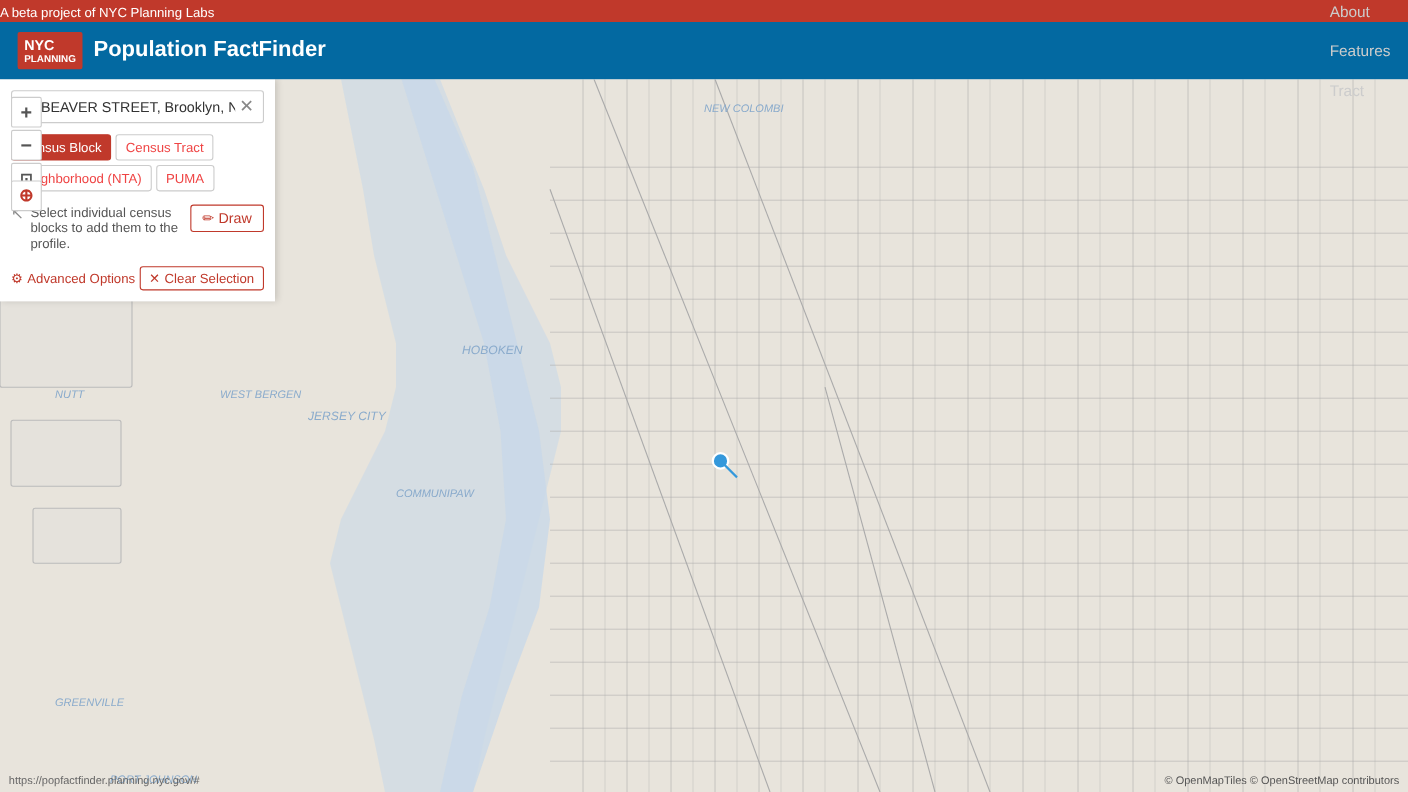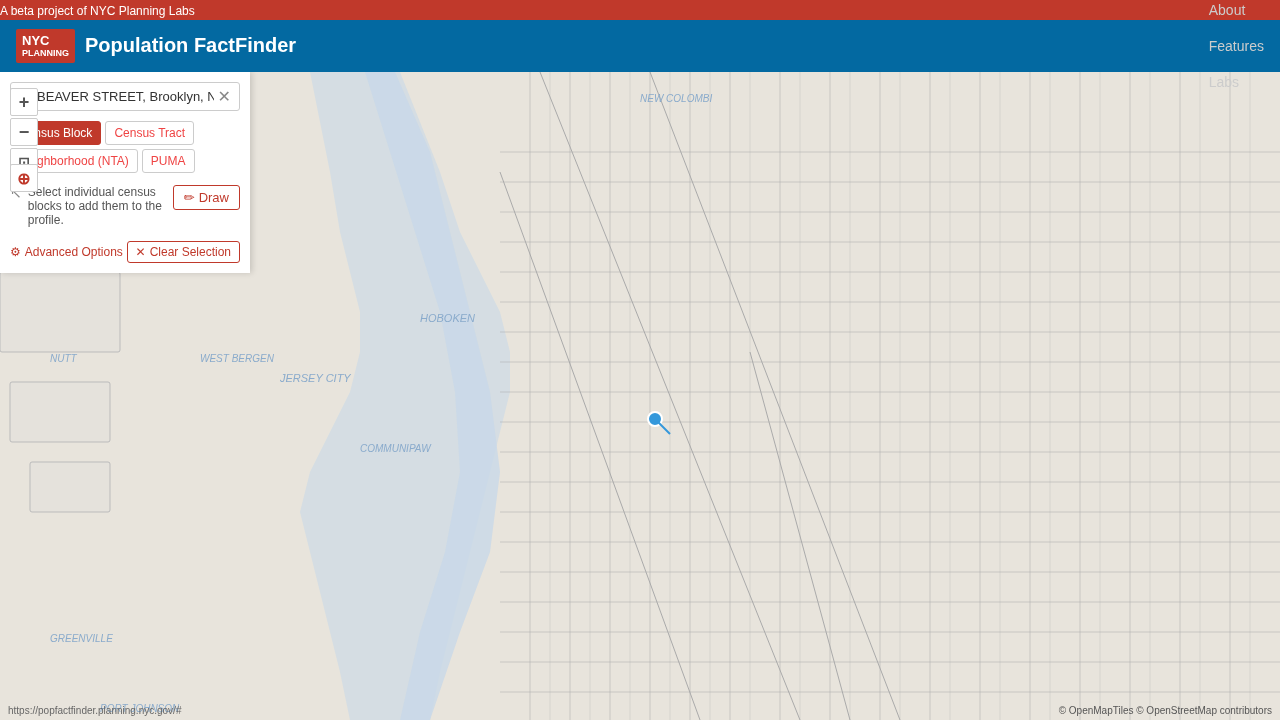--- a/index.html
+++ b/index.html
@@ -266,21 +266,21 @@
   <div id="logo">
     <div id="logo-box">
       <div class="nyc">NYC</div>
       <div class="planning">PLANNING</div>
     </div>
     <span id="app-title">Population FactFinder</span>
   </div>
   <nav id="nav">
     <a href="#">About</a>
     <a href="#">Features</a>
-    <a href="#">Labs</a>
+    <a href="#">Tract</a>
   </nav>
 </div>
 
 <div id="map">
   <svg id="map-svg" viewBox="0 0 1280 648" xmlns="http://www.w3.org/2000/svg">
 
     <rect width="1280" height="648" fill="#e8e4dc"></rect>
 
     <path d="M 400 0 L 420 50 L 440 100 L 460 160 L 480 200 L 500 240 L 510 280 L 510 320 L 500 360 L 490 400 L 480 440 L 470 480 L 460 520 L 450 560 L 440 600 L 430 648 L 350 648 L 340 600 L 330 560 L 320 520 L 310 480 L 300 440 L 310 400 L 330 360 L 350 320 L 360 280 L 360 240 L 350 200 L 340 160 L 330 100 L 320 50 L 310 0 Z" fill="#c8d8e8" opacity="0.6"></path>
 

